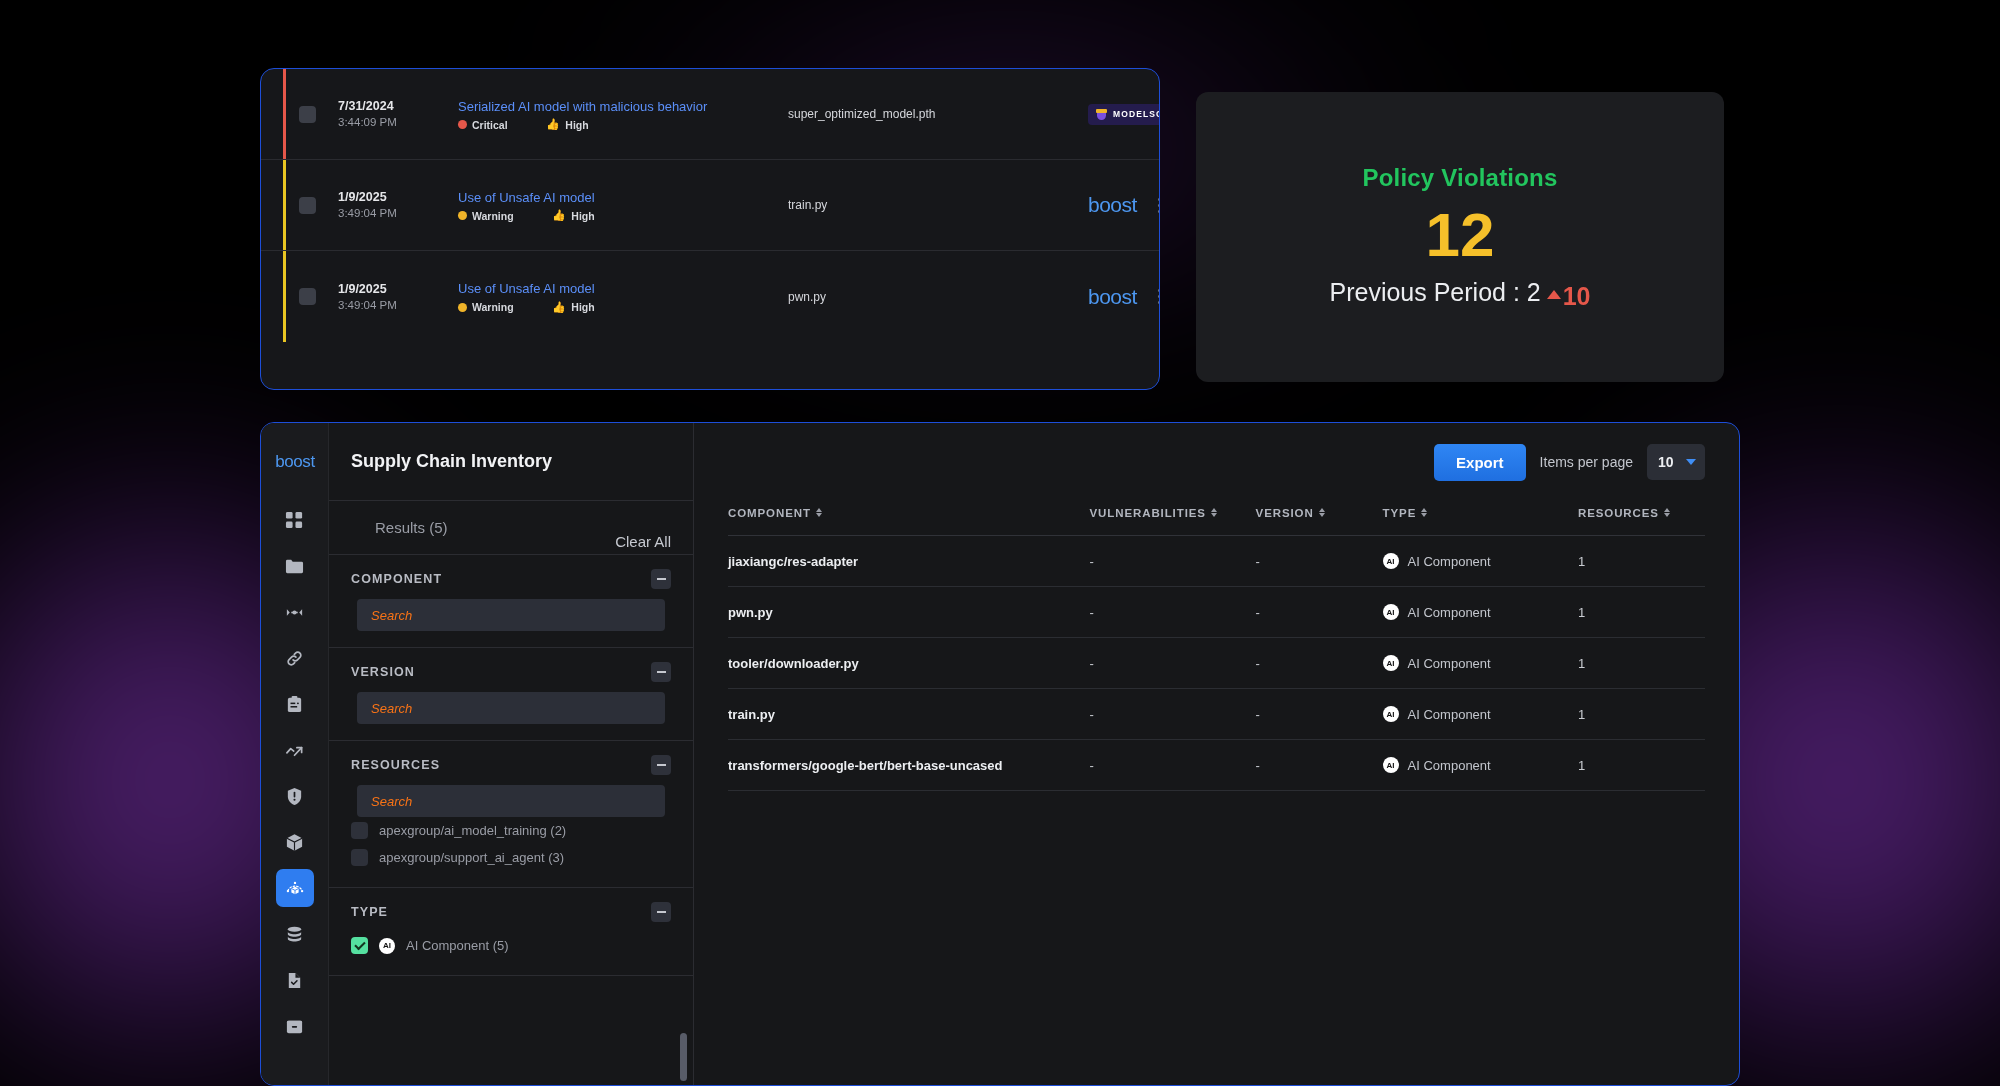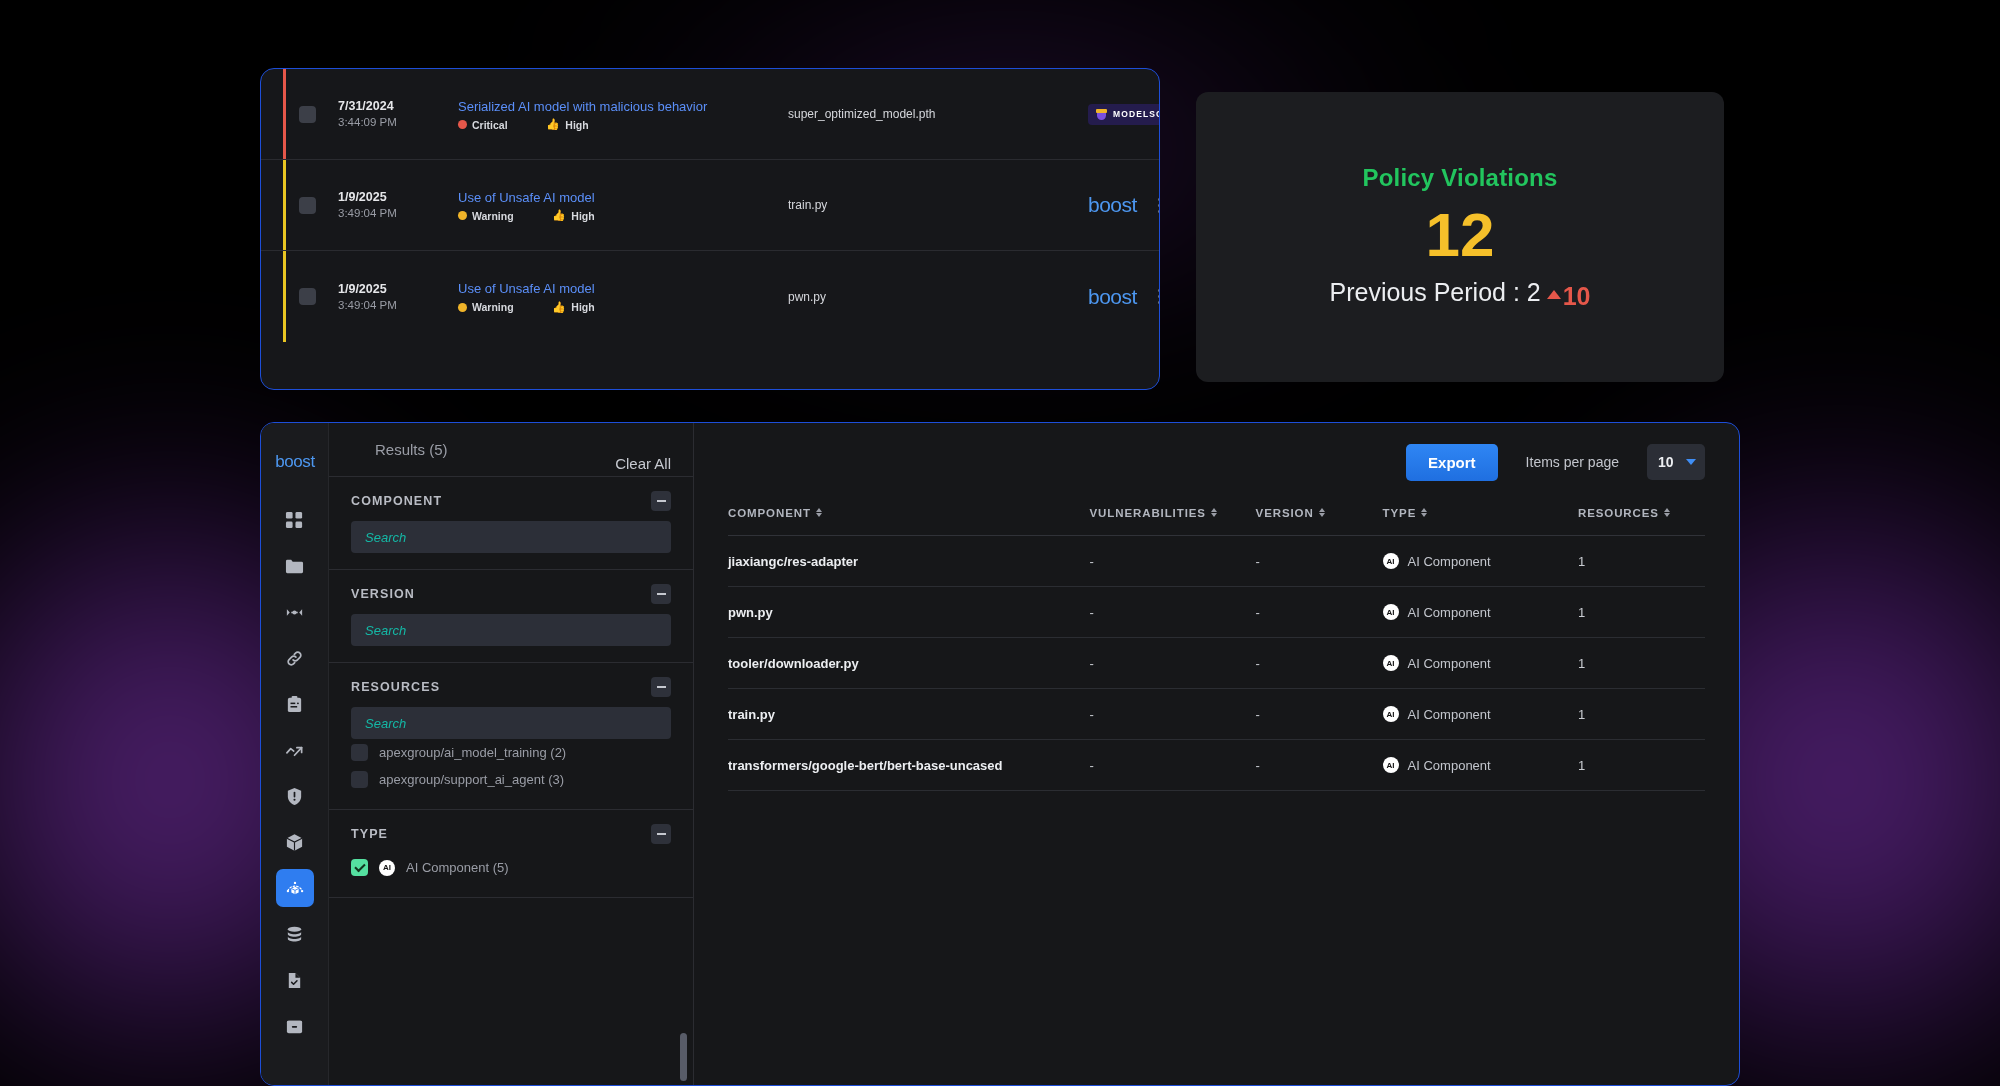--- a/index.html
+++ b/index.html
@@ -199,26 +199,26 @@
   }
   .fg-title { font-size: 12.5px; font-weight: bold; letter-spacing: 1.1px; color: #b9bcc4; }
   .collapse-btn {
     width: 20px; height: 20px; border-radius: 4px;
     background: #2e313a;
     display: flex; align-items: center; justify-content: center;
   }
   .collapse-btn i { display: block; width: 9px; height: 2px; background: #c5c8cf; }
   .fg-search {
     height: 32px;
-    margin: 0 14px;
+    margin: 0 20px;
     background: #2c2f38;
     border-radius: 4px;
     display: flex; align-items: center;
     padding: 0 14px;
-    font-size: 13px; font-style: italic; color: #14b8a6;
+    font-size: 13px; font-style: italic; color: #f97316;
   }
   .fg-opt {
     display: flex; align-items: center; gap: 11px;
     padding: 5px 14px;
   }
   .cb {
     width: 17px; height: 17px; border-radius: 4px;
     background: #2e313a;
     flex: 0 0 auto;
   }
@@ -246,21 +246,21 @@
     position: absolute; right: 6px; bottom: 4px;
     width: 7px; height: 48px; border-radius: 4px;
     background: #585c68;
   }
 
   .content { flex: 1 1 auto; display: flex; flex-direction: column; min-width: 0; }
   .content-head {
     height: 78px;
     display: flex; align-items: center; justify-content: flex-end;
     padding: 0 34px;
-    gap: 28px;
+    gap: 14px;
   }
   .export-btn {
     background: linear-gradient(180deg,#2f86f4 0%,#1f6fe0 100%);
     color: #fff;
     font-size: 15px; font-weight: bold;
     padding: 10px 22px;
     border-radius: 5px;
   }
   .ipp-label { font-size: 14px; color: #c3c6cd; }
   .ipp-select {
@@ -523,20 +523,21 @@
       <div class="rail-item">
         <svg width="19" height="19" viewBox="0 0 20 20" fill="currentColor">
             <rect x="2" y="4" width="16" height="13" rx="2"></rect>
             <rect x="2" y="4" width="16" height="3.4" rx="1.4"></rect>
             <rect x="7.2" y="9.4" width="5.6" height="1.8" rx="0.9" fill="#1a1b1e"></rect>
           </svg>
       </div>
     </div>
 
     <div class="filters">
+      <div class="filters-head">Supply Chain Inventory</div>
       <div class="results-bar">
         <div class="results-label">
           <span>Results</span>
           <span>(5)</span>
         </div>
         <div class="clear-all">Clear All</div>
       </div>
       <div id="filter-groups">
           <div class="filter-group">
             <div class="fg-head">

